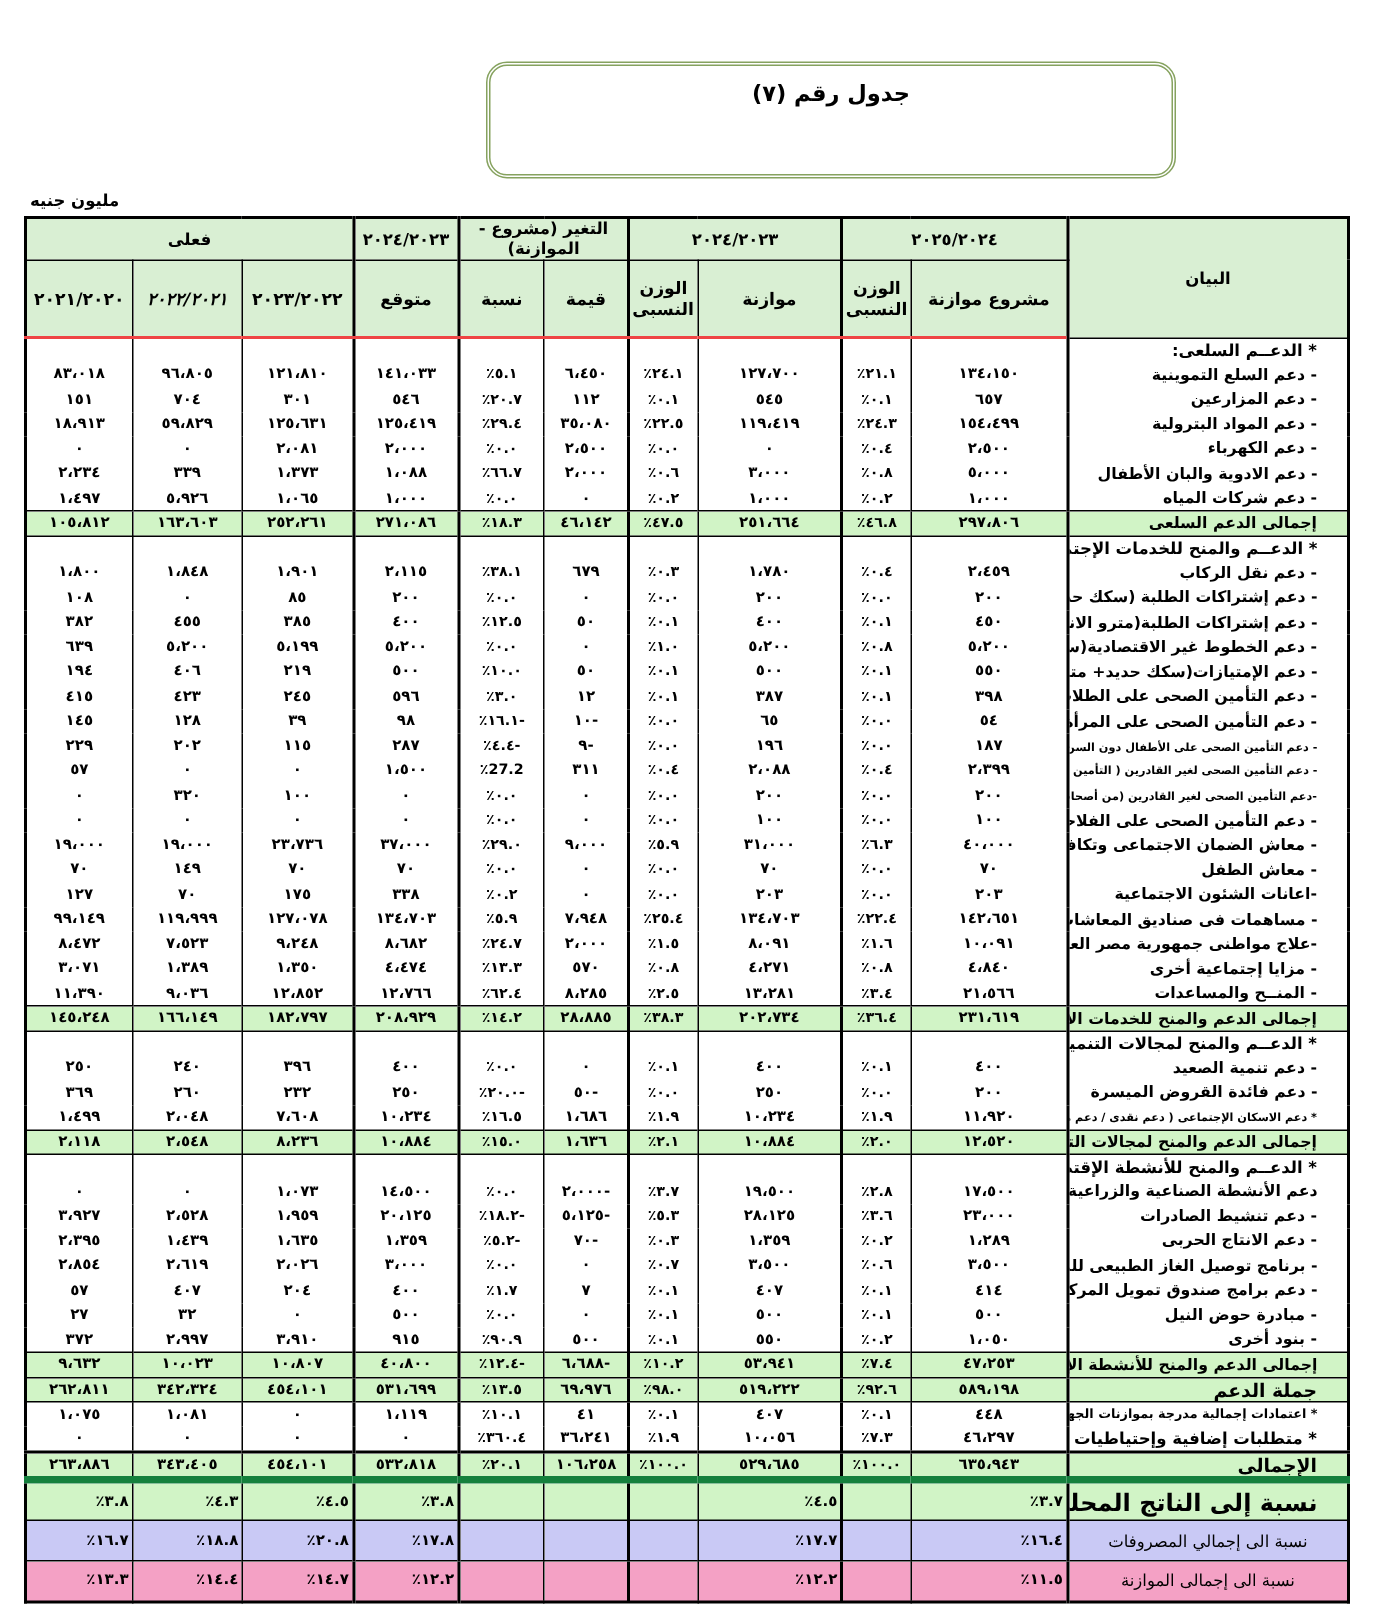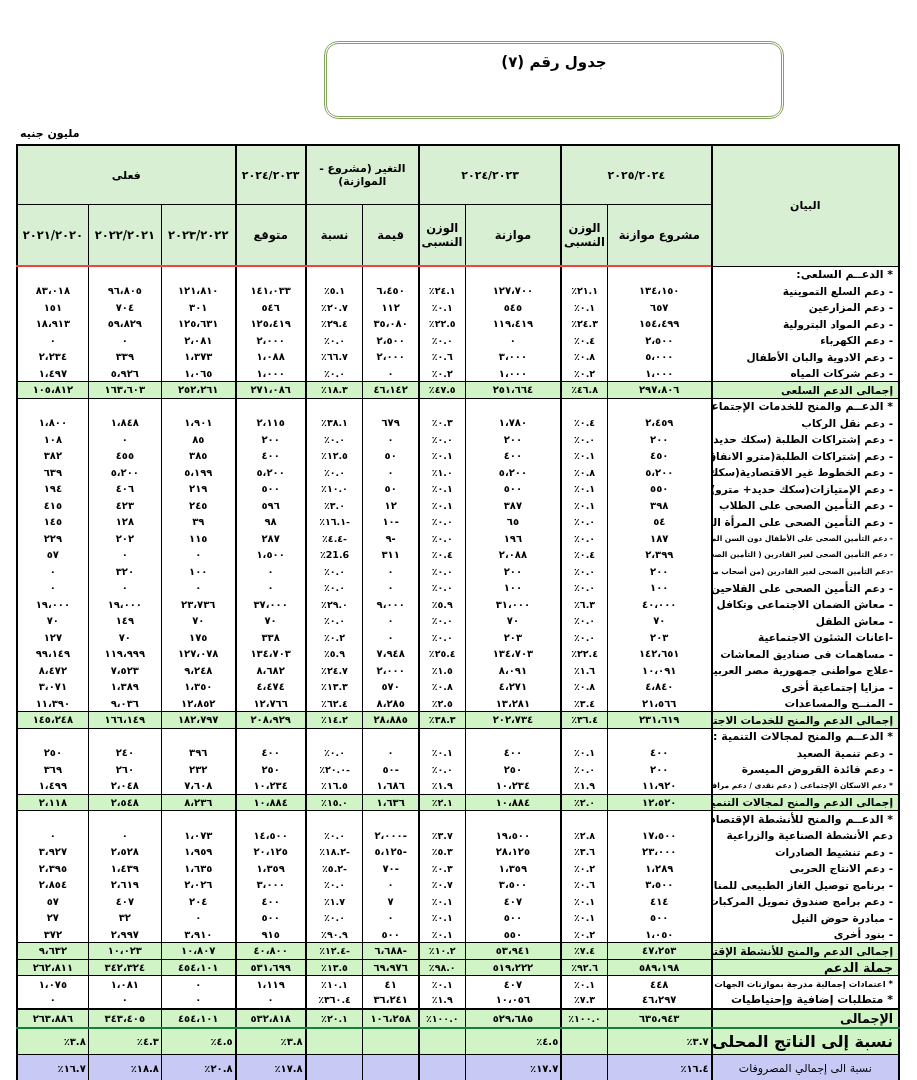--- a/index.html
+++ b/index.html
@@ -19,41 +19,41 @@
   .title-box .t1{font-size:15px;font-weight:bold;margin-top:9px;color:#000;}
   .title-box .t2{display:inline-block;margin-top:6px;font-size:15px;font-weight:bold;
     background:var(--khaki);padding:0 8px;color:#000;}
 
   .unit{position:absolute;top:127px;left:20px;font-size:11px;font-weight:bold;color:#000;}
 
   table.grid{position:absolute;top:144px;right:17px;width:884px;border-collapse:collapse;
     table-layout:fixed;border:2px solid #000;background:#fff;}
   th,td{overflow:hidden;}
   thead th{background:var(--green-h);font-weight:bold;color:#000;
-    border-bottom:1px solid #000;vertical-align:middle;padding:16px 2px;}
+    border-bottom:1px solid #000;vertical-align:middle;padding:0 2px;}
   tr.h1 th{height:28px;font-size:11px;}
   tr.h2 th{height:52px;font-size:11.5px;border-bottom:2px solid #ef4444;}
   th.big{font-size:13px;}
   .bL2{border-left:2px solid #000;}
   .bL1{border-left:1px solid #000;}
 
   tbody td{height:16.5px;font-size:10px;font-weight:bold;text-align:center;
     padding:0 2px;color:#000;vertical-align:middle;}
   td.num{direction:ltr;unicode-bidi:bidi-override;}
   td.pct{font-size:9.5px;}
-  td.lbl{text-align:right;padding:0 5px;font-size:10.5px;font-weight:bold;white-space:nowrap;direction:rtl;}
+  td.lbl{text-align:right;padding:0 20px;font-size:10.5px;font-weight:bold;white-space:nowrap;direction:rtl;}
 
   tr.sec td.lbl{font-size:11px;}
   tr.small td.lbl{font-size:7.5px;}
   tr.plainsm td.lbl{font-size:8.5px;}
   tr.plain td.lbl{font-size:11px;}
 
   tr.total td, tr.grandpre td{background:var(--green-t);border-top:1px solid #000;border-bottom:1px solid #000;}
   tr.grandpre td.lbl{font-size:12.5px;}
-  tr.grand td{background:var(--green-t);border-top:2px solid #000;border-bottom:2px solid #15803d;height:19px;}
+  tr.grand td{background:var(--green-t);border-top:2px solid #000;border-bottom:5px solid #15803d;height:19px;}
   tr.grand td.lbl{font-size:12.5px;}
   tr.ratioG td{background:var(--green-t);}
   tr.ratioL td{background:var(--lav);}
   tr.ratioP td{background:var(--pink);}
   tr.ratioG td, tr.ratioL td, tr.ratioP td{height:27px;border-bottom:1px solid #000;text-align:right;}
   tr.ratioG td.lbl{font-size:16px;text-align:left;}
   tr.ratioL td.lbl, tr.ratioP td.lbl{font-size:11px;font-weight:normal;text-align:center;}
 </style>
 </head>
 <body>
@@ -91,21 +91,21 @@
       </tr>
       <tr class="h2">
         <th class="big bL1">مشروع موازنة</th>
         <th class="bL2">الوزن النسبى</th>
         <th class="big bL1">موازنة</th>
         <th class="bL2">الوزن النسبى</th>
         <th class="bL1">قيمة</th>
         <th class="bL2">نسبة</th>
         <th class="big bL2">متوقع</th>
         <th class="num bL1" style="direction:ltr;unicode-bidi:bidi-override;">٢٠٢٣/٢٠٢٢</th>
-        <th class="num bL1" style="direction:ltr;unicode-bidi:bidi-override;">٢٠٢٢/٢٠٢١</th>
+        <th class="num bL1" style="direction:ltr;unicode-bidi:bidi-override;font-style:italic;">٢٠٢٢/٢٠٢١</th>
         <th class="num" style="direction:ltr;unicode-bidi:bidi-override;">٢٠٢١/٢٠٢٠</th>
       </tr>
     </thead>
     <tbody id="tbody">
         <tr class="sec">
           <td class="lbl bL2">* الدعــم السلعى:</td>
           <td class="num bL1"></td>
           <td class="num bL2 pct"></td>
           <td class="num bL1"></td>
           <td class="num bL2 pct"></td>
@@ -324,21 +324,21 @@
           <td class="num bL1">٢٠٢</td>
           <td class="num ">٢٢٩</td>
         </tr>
         <tr class="small">
           <td class="lbl bL2">- دعم التأمين الصحى لغير القادرين ( التأمين الصحى الشامل )</td>
           <td class="num bL1">٢،٣٩٩</td>
           <td class="num bL2 pct">٪٠.٤</td>
           <td class="num bL1">٢،٠٨٨</td>
           <td class="num bL2 pct">٪٠.٤</td>
           <td class="num bL1">٣١١</td>
-          <td class="num bL2 pct">٪21.6</td>
+          <td class="num bL2 pct">٪27.2</td>
           <td class="num bL2">١،٥٠٠</td>
           <td class="num bL1">٠</td>
           <td class="num bL1">٠</td>
           <td class="num ">٥٧</td>
         </tr>
         <tr class="small">
           <td class="lbl bL2">-دعم التأمين الصحى لغير القادرين (من أصحاب معاش الضمان الاجتماعى )</td>
           <td class="num bL1">٢٠٠</td>
           <td class="num bL2 pct">٪٠.٠</td>
           <td class="num bL1">٢٠٠</td>

